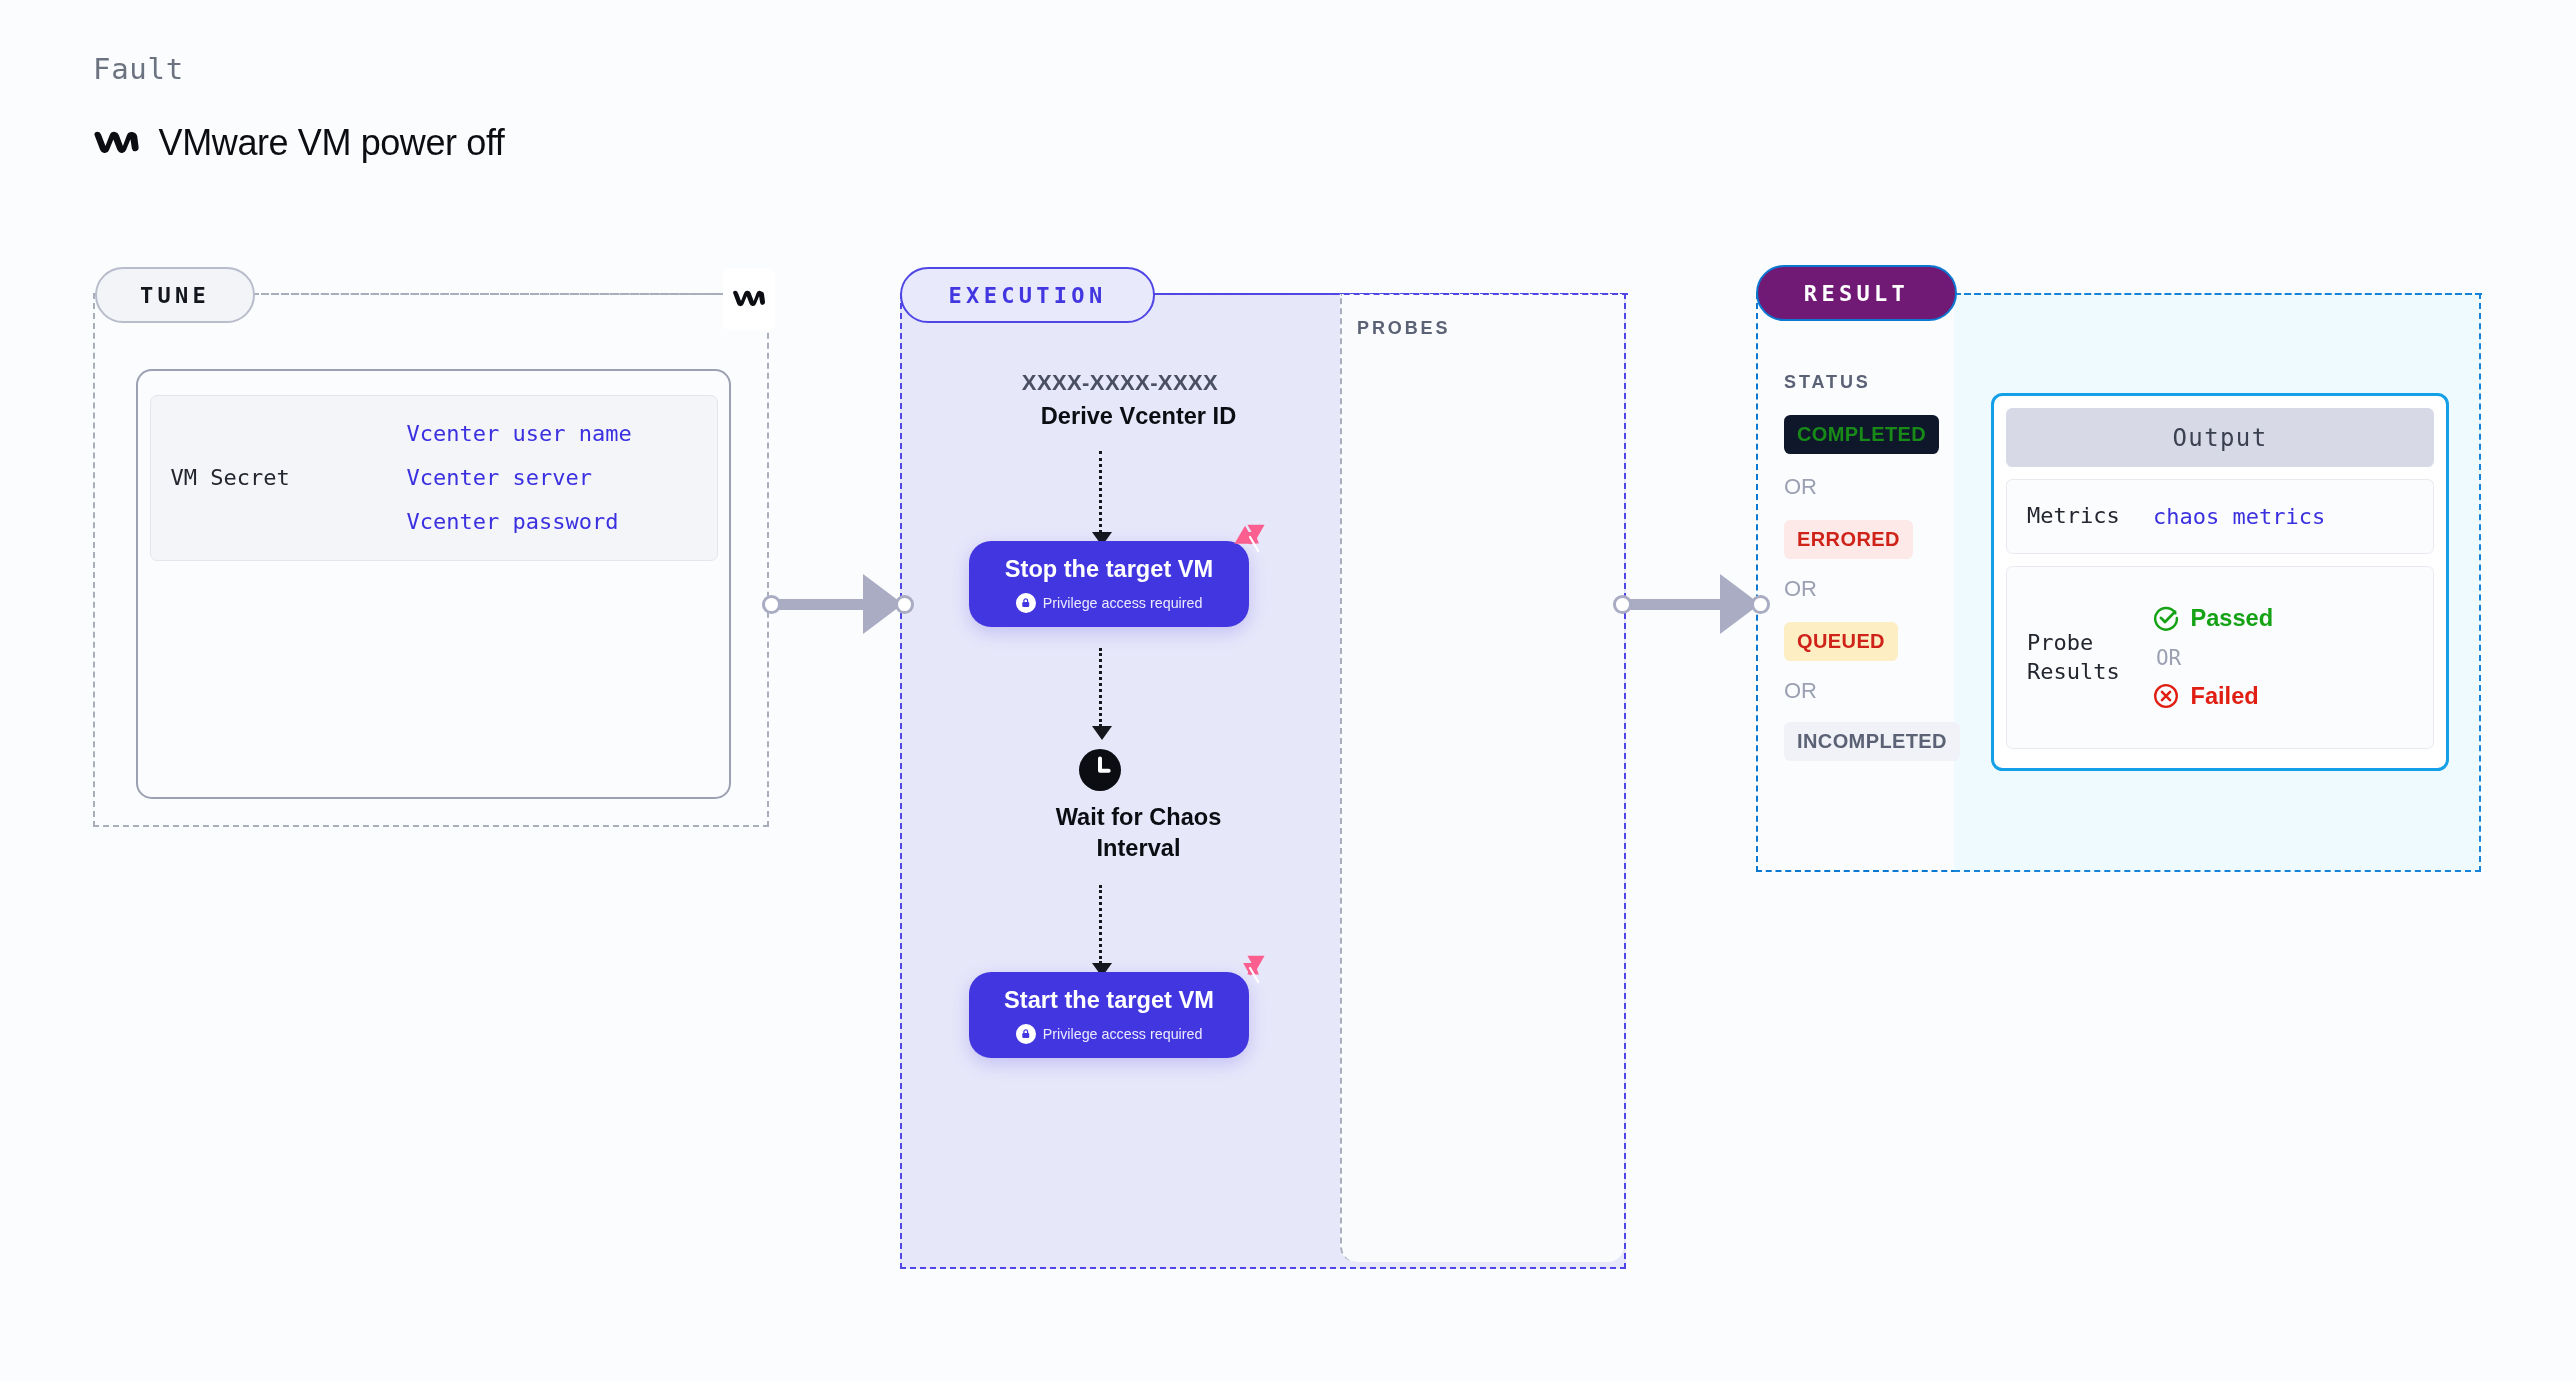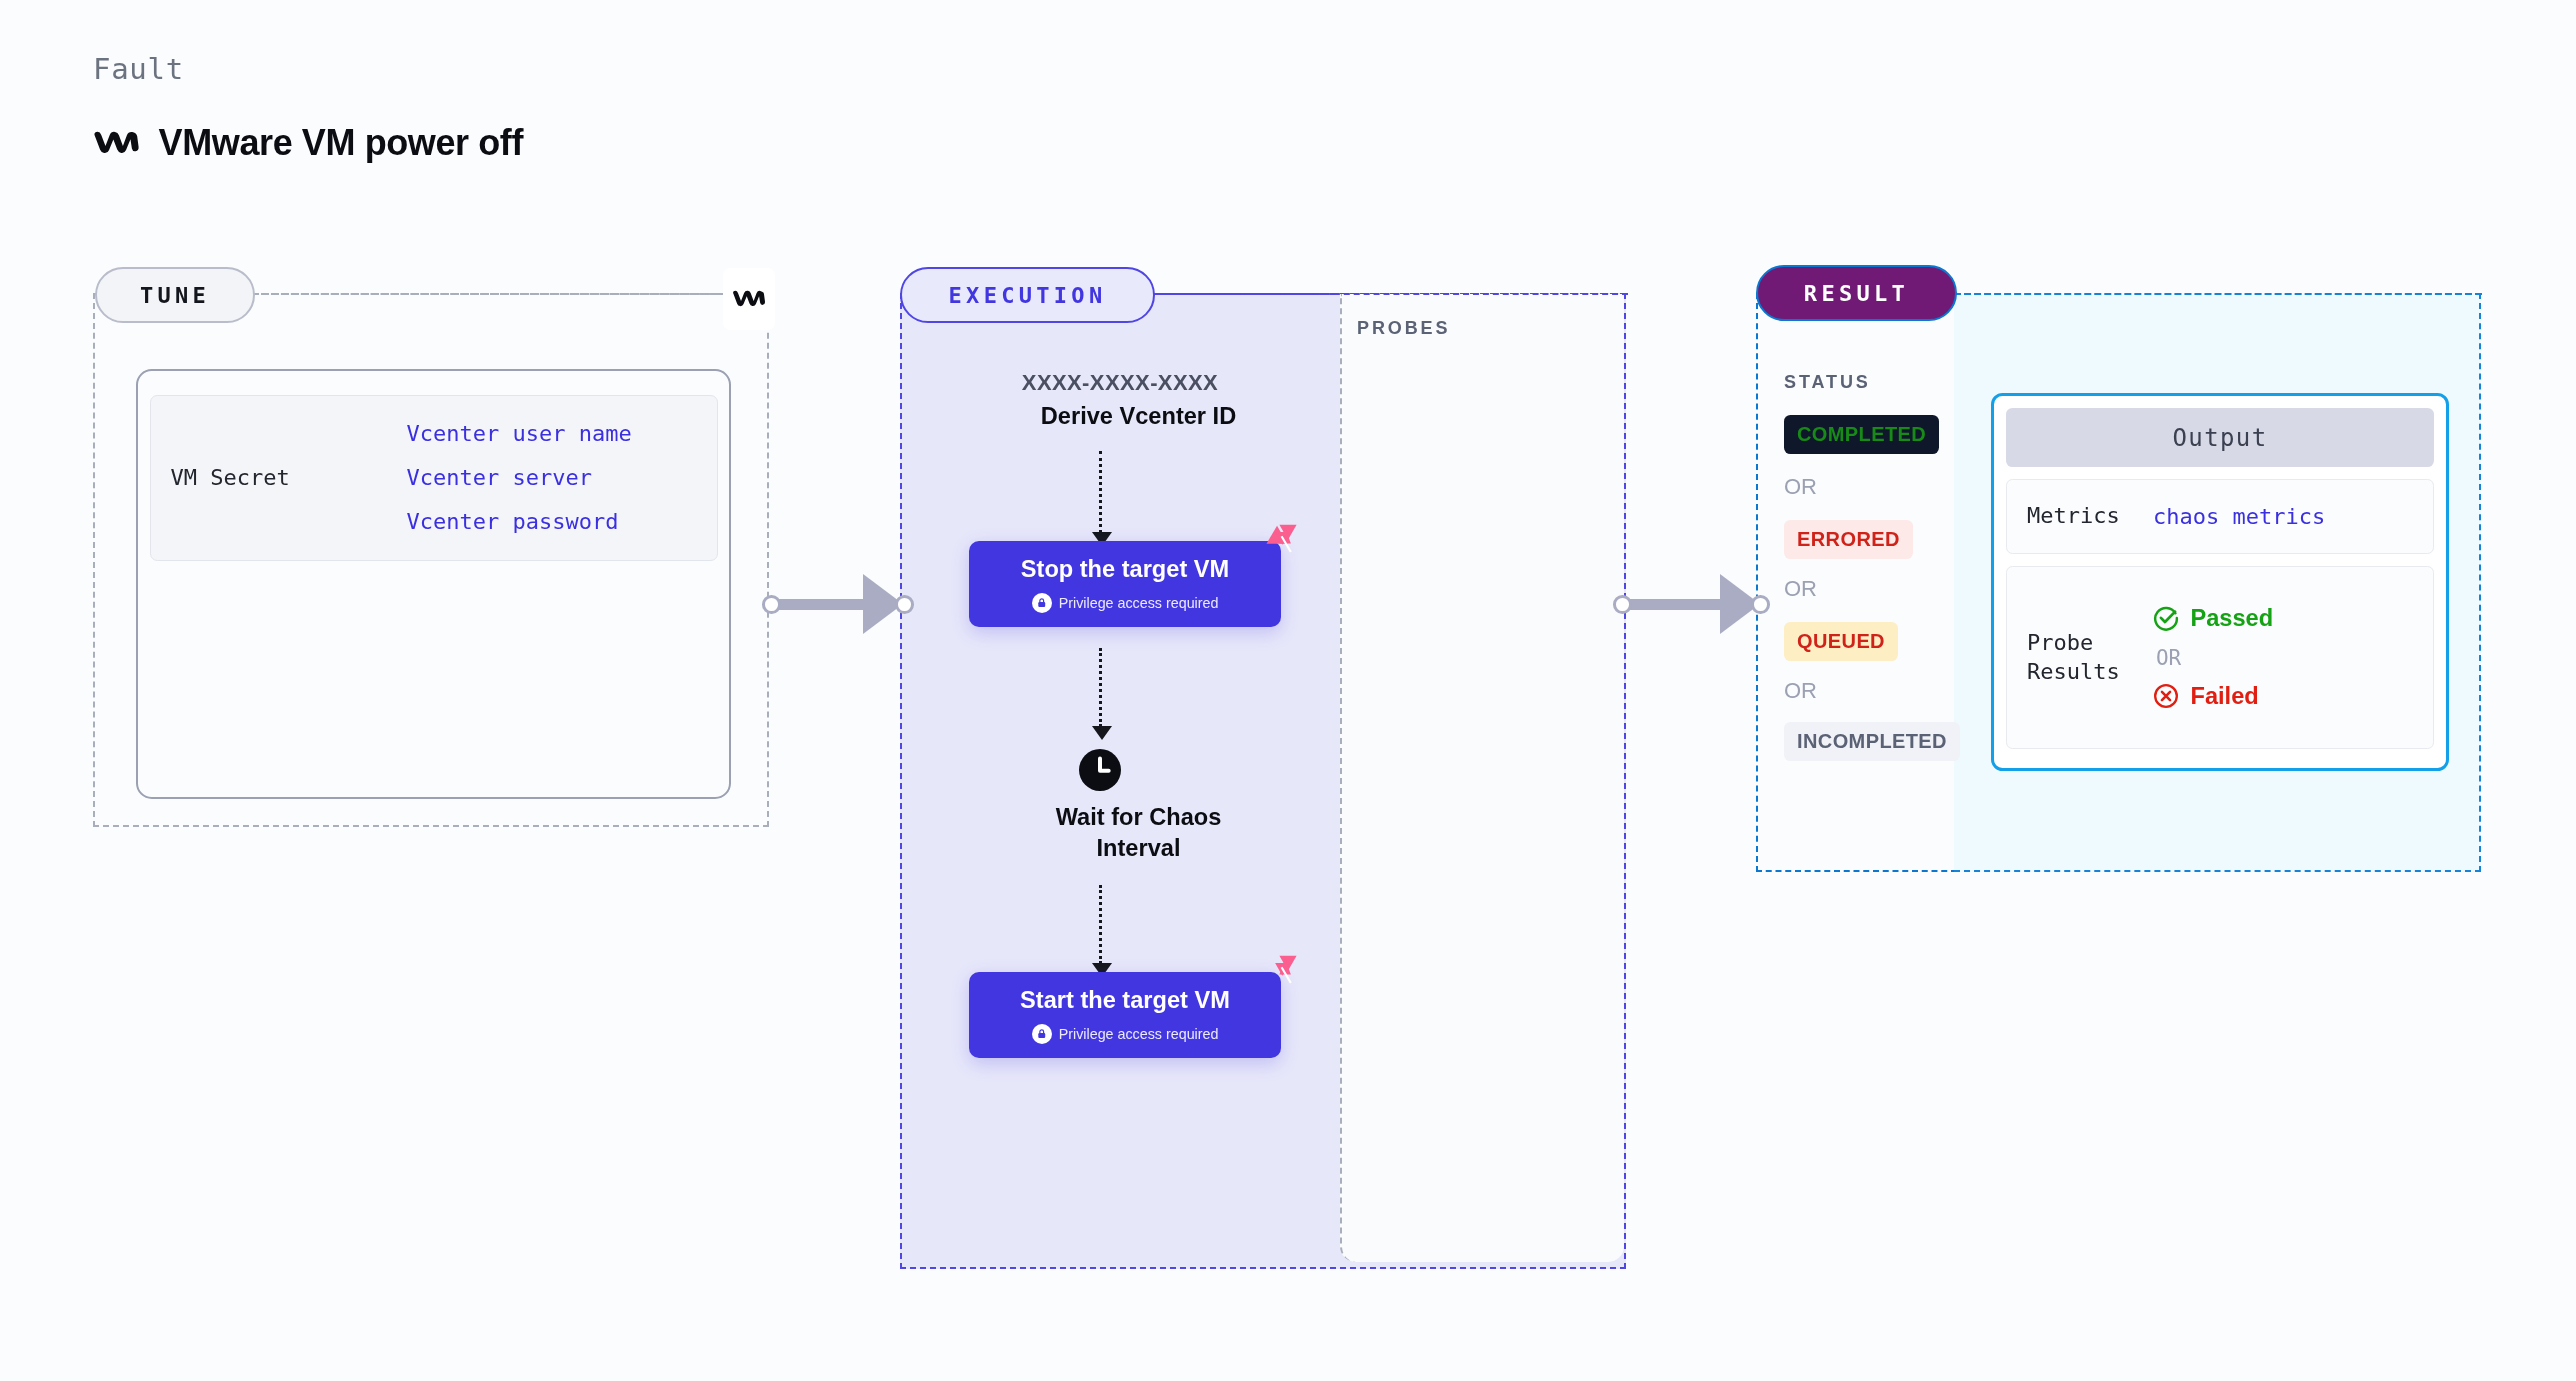--- a/index.html
+++ b/index.html
@@ -16,21 +16,21 @@
     position: absolute; left: 93px; top: 52px;
     font-family: "DejaVu Sans Mono", monospace;
     font-size: 29px; color: #6b7280; letter-spacing: 0.7px;
   }
   .hdr-title-row {
     position: absolute; left: 93px; top: 122px;
     display: flex; align-items: center; gap: 18.6px;
   }
   .hdr-vm-logo { display:block; }
   .hdr-title {
-    font-size: 36px; font-weight: 700; color: #0b0d12;
+    font-size: 36px; font-weight: 400; color: #0b0d12;
     letter-spacing: -0.4px;
   }
 
   
   .pill {
     position: absolute; display: flex; align-items: center; justify-content: center;
     font-family: "DejaVu Sans Mono", monospace;
     font-size: 22px; font-weight: 700; letter-spacing: 4.3px;
     border-radius: 716px; z-index: 40; white-space: nowrap;
   }
@@ -165,22 +165,22 @@
     position: absolute; width: 0;
     border-left: 3.6px dotted #15171c;
   }
   .dotted-arrow::after {
     content: ""; position: absolute; left: -10px; bottom: -13px;
     width: 0; height: 0;
     border-left: 10px solid transparent; border-right: 10px solid transparent;
     border-top: 14.3px solid #15171c;
   }
   .task-card {
-    position: absolute; width: 312px; height: 86px;
-    background: #4236e0; border-radius: 10px; z-index: 12;
+    position: absolute; width: 280px; height: 86px;
+    background: #4236e0; border-radius: 22px; z-index: 12;
     display: flex; flex-direction: column; align-items: center; justify-content: center;
     box-shadow: 0 5.7px 18.6px rgba(66,54,224,0.22);
   }
   .task-title { font-size: 23.6px; font-weight: 700; color: #ffffff; }
   .task-note {
     display: flex; align-items: center; gap: 7.2px;
     margin-top: 10px; font-size: 14.3px; color: #eceafd; justify-content: flex-end;
   }
   .lock-badge {
     width: 20px; height: 20px; border-radius: 50%; background: #ffffff;

